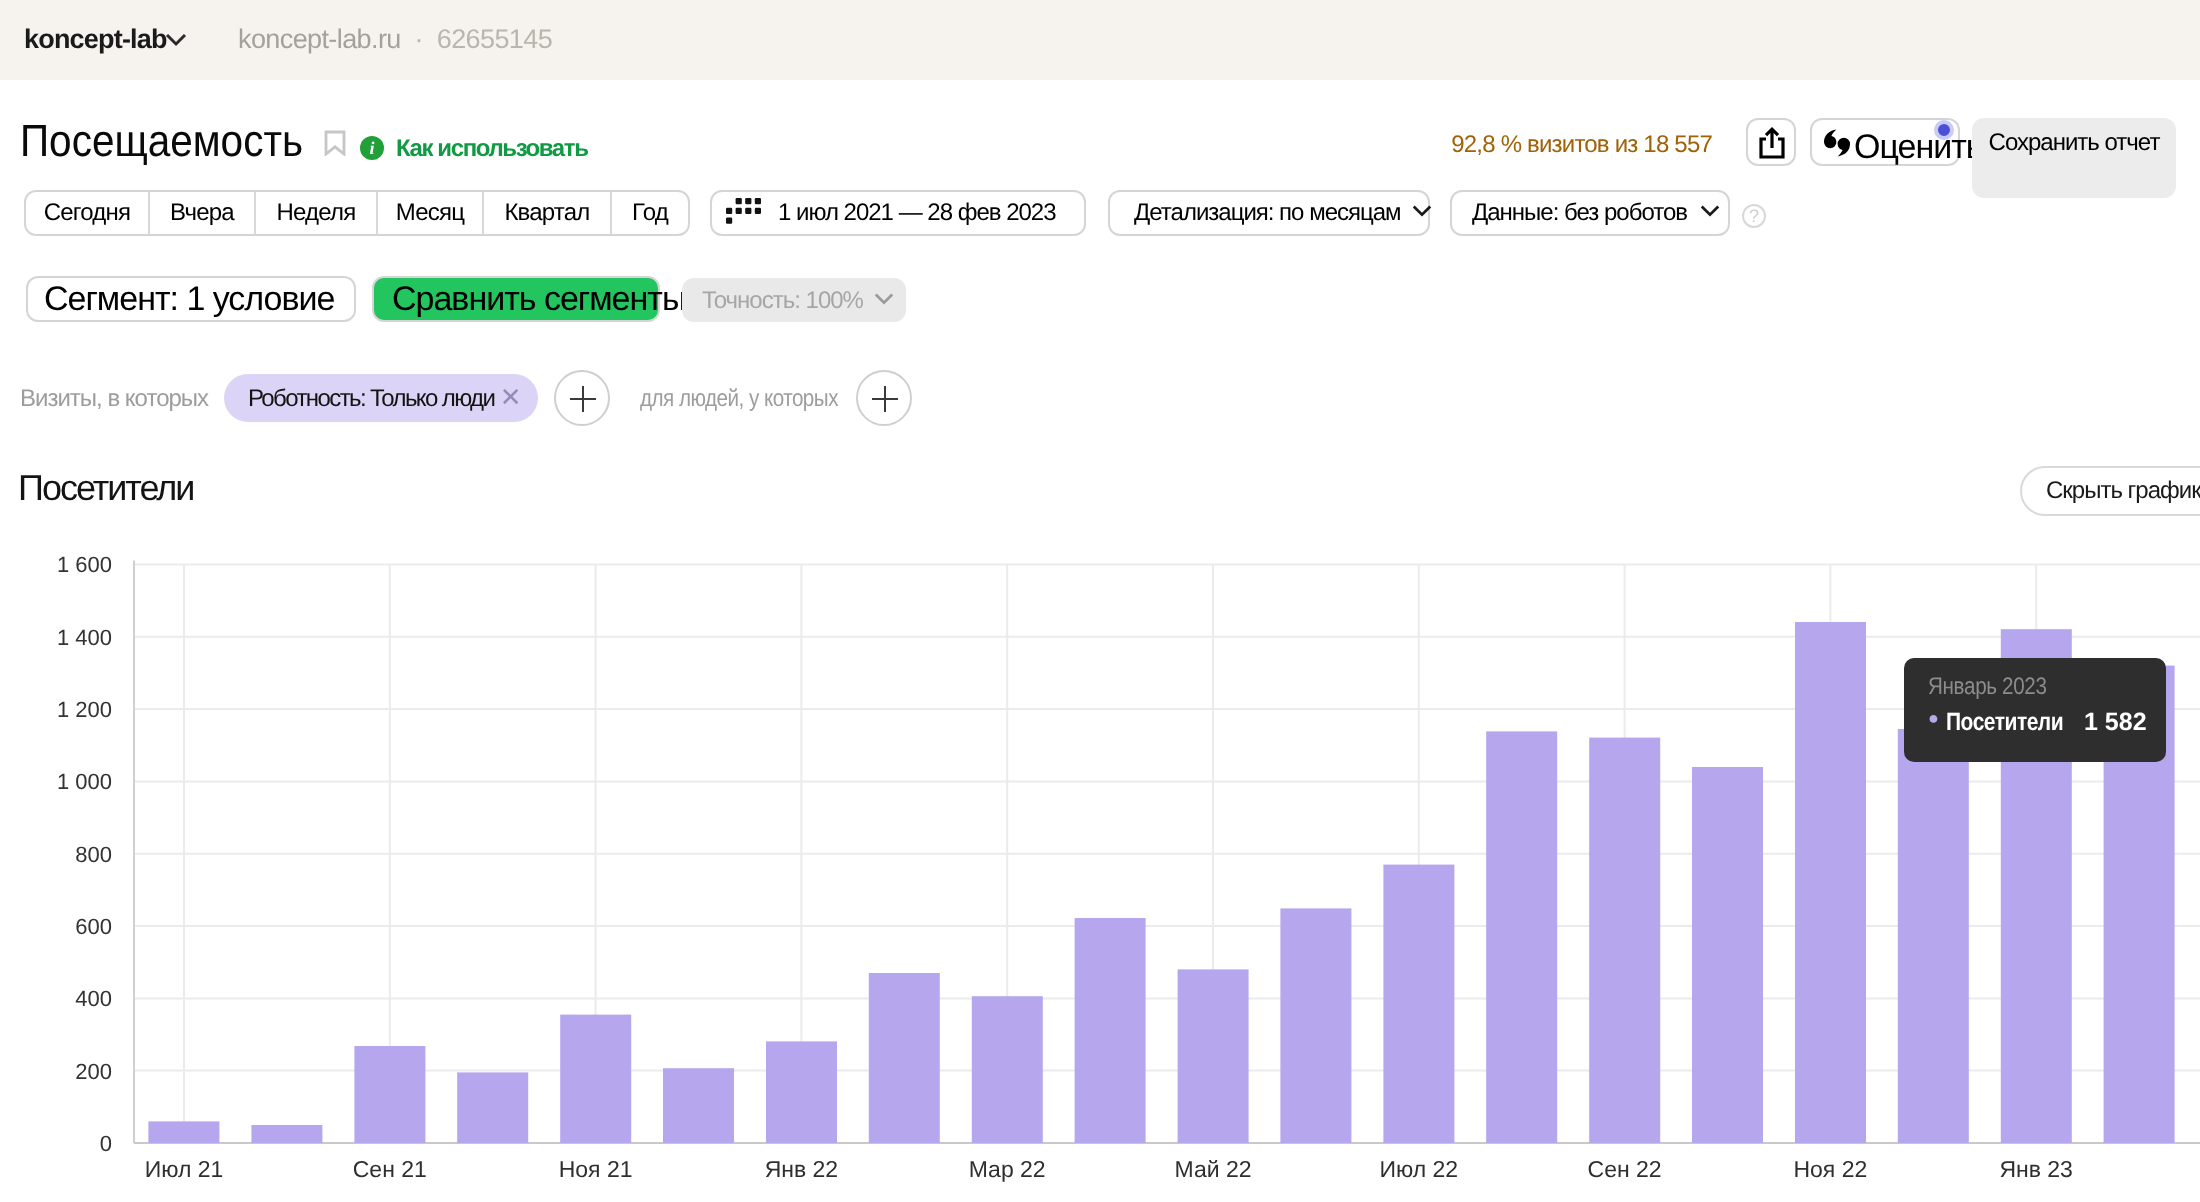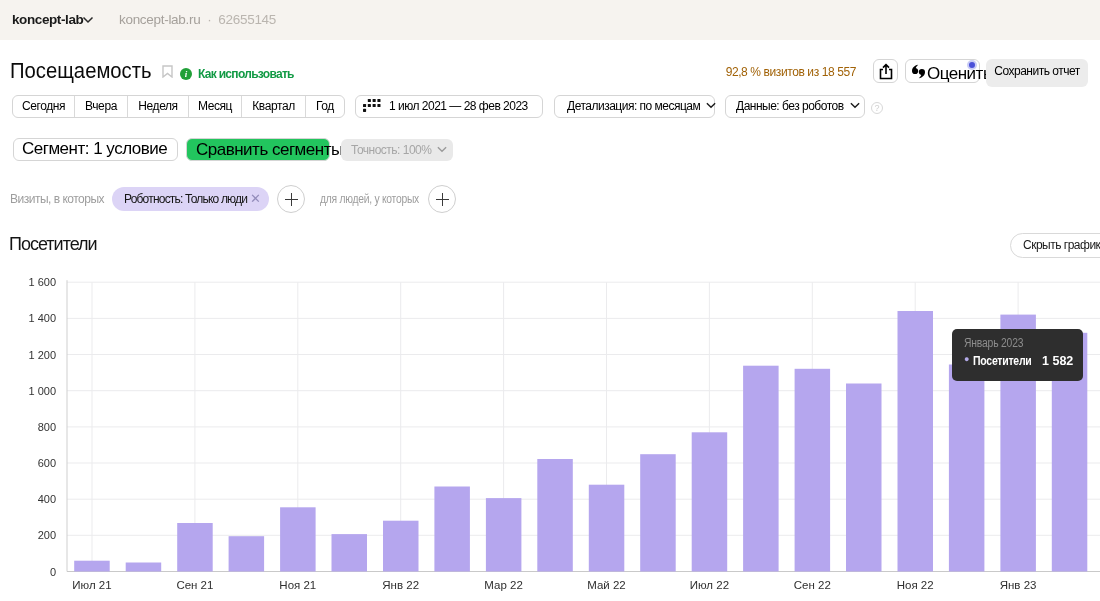--- a/index.html
+++ b/index.html
@@ -12,33 +12,33 @@
 .tb-num { color:#bab5af; }
 
 .title { left:10px; top:58px; font-size:22.5px; color:#0a0a0a; transform:scaleX(0.90); transform-origin:0 0; }
 .greenc { left:180px; top:68px; width:12px; height:12px; border-radius:50%; background:#21a038; color:#fff; font-size:9px; font-weight:bold; text-align:center; line-height:12px; font-family:"Liberation Serif",serif; font-style:italic; }
 .greenlink { left:198px; top:67px; font-size:12px; font-weight:bold; color:#119a44; letter-spacing:-0.7px; }
 
 .pct { left:656px; top:65px; width:200px; text-align:right; font-size:12px; color:#a16207; letter-spacing:-0.4px; }
 .btn { position:absolute; border:1px solid #d5d5d5; border-radius:6px; background:#fff; font-size:12px; color:#000; white-space:nowrap; }
 .exportbtn { left:873px; top:59px; width:25px; height:24px; }
 .ratebtn { left:905px; top:59px; width:75px; height:24px; }
-.savebtn { position:absolute; left:986px; top:59px; width:102px; height:28px; background:#ececec; border:none; border-radius:6px; font-size:12px; color:#000; text-align:center; line-height:24px; letter-spacing:-0.5px; }
+.savebtn { position:absolute; left:986px; top:59px; width:102px; height:40px; background:#ececec; border:none; border-radius:6px; font-size:12px; color:#000; text-align:center; line-height:24px; letter-spacing:-0.5px; }
 .bluedot { position:absolute; left:967px; top:60px; width:10px; height:10px; border-radius:50%; background:#4a50d8; border:2px solid #c9ccf5; }
 
 .tabs { position:absolute; left:12px; top:95px; height:23px; display:flex; border:1px solid #d5d5d5; border-radius:6px; background:#fff; }
 .tab { font-size:12px; color:#000; line-height:21px; text-align:center; border-right:1px solid #d9d9d9; letter-spacing:-0.4px; }
 .tab:last-child { border-right:none; }
 .obtn { position:absolute; top:95px; height:23px; border:1px solid #d5d5d5; border-radius:6px; background:#fff; font-size:12px; color:#000; line-height:21px; white-space:nowrap; letter-spacing:-0.5px; }
 .datebtn { left:355px; width:188px; }
 .detbtn { left:554px; width:161px; }
 .databtn { left:725px; width:140px; }
 .qmark { position:absolute; left:871px; top:102px; width:12px; height:12px; border-radius:50%; border:1px solid #d8d8d8; color:#d0d0d0; font-size:9px; text-align:center; line-height:11px; }
 
-.seggroup { position:absolute; left:13px; top:138px; width:165px; height:23px; display:flex; border:1px solid #d5d5d5; border-radius:6px; background:#fff; }
+.seggroup { position:absolute; left:13px; top:138px; width:165px; height:23px; display:flex; align-items:center; border:1px solid #d5d5d5; border-radius:6px; background:#fff; }
 .cmpgroup { position:absolute; left:186px; top:138px; width:144px; height:23px; display:flex; align-items:center; border:1px solid #d5d5d5; border-radius:6px; background:#22c55e; }
 .accbtn { position:absolute; left:341px; top:139px; width:112px; height:22px; background:#e9e9e9; border-radius:6px; font-size:12px; color:#a6a6a6; line-height:22px; padding-left:10px; letter-spacing:-0.5px; white-space:nowrap; }
 .s12 { font-size:17px; letter-spacing:-0.5px; white-space:nowrap; }
 
 .graylbl { position:absolute; font-size:12px; color:#9d9d9d; letter-spacing:-0.5px; white-space:nowrap; }
 .chip { position:absolute; left:112px; top:187px; width:157px; height:24px; background:#dcd4f6; border-radius:12px; font-size:12px; color:#141414; line-height:24px; padding-left:12px; letter-spacing:-0.8px; white-space:nowrap; }
 .chipx { color:#938cba; font-size:13px; margin-left:4px; }
 .pluscirc { position:absolute; top:185px; width:28px; height:28px; border-radius:50%; border:1px solid #cfcfcf; background:#fff; }
 .pluscirc:before, .pluscirc:after { content:""; position:absolute; background:#3a3a3a; }
 .pluscirc:before { left:7px; top:13px; width:13px; height:1.2px; }

